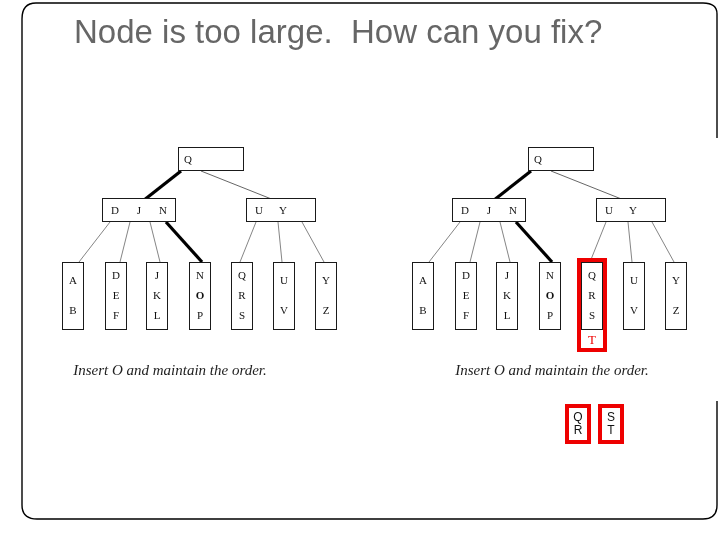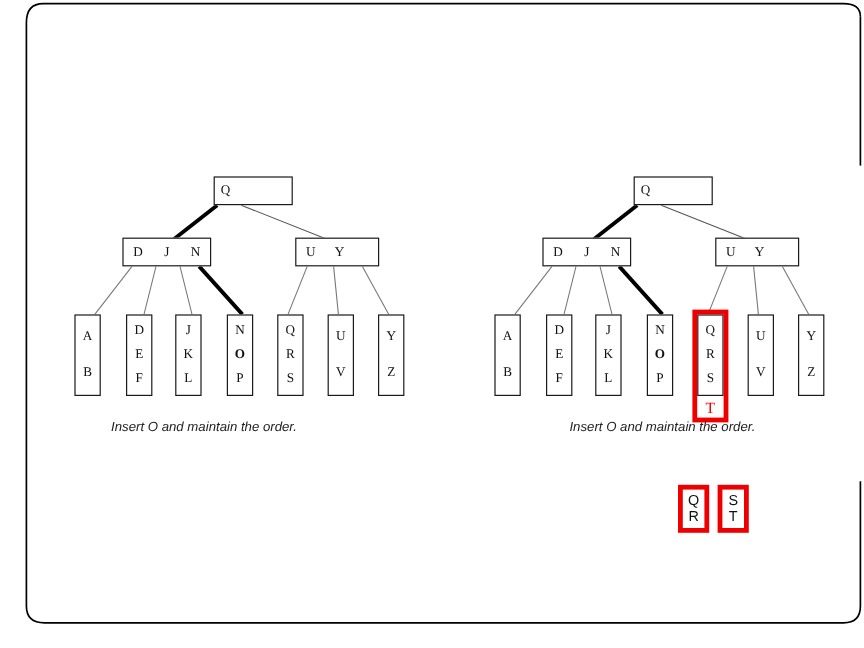--- a/index.html
+++ b/index.html
@@ -80,25 +80,25 @@
     justify-content: space-around;
     font-size: 11px;
     padding: 3px 0;
   }
   .leaf .key { line-height: 1.05; }
   .leaf .key.bold { font-weight: bold; }
 
   
   .caption {
     position: absolute;
-    top: 210px;
+    top: 222px;
     width: 320px;
     text-align: center;
-    font-family: Liberation Sans, sans-serif;
-    font-size: 11px;
+    font-family: Liberation Serif, serif;
+    font-size: 15px;
     color: #222222;
     font-style: italic;
   }
 
   
   .red-outline {
     position: absolute;
     box-sizing: border-box;
     border: 4px solid #ee0000;
     background: transparent;
@@ -132,20 +132,21 @@
 
 <div id="slide">
 
   <svg id="frame" viewBox="0 0 720 540" width="720" height="540">
 
     <path d="M 717 14 L 717 138" fill="none" stroke="#000000" stroke-width="1.4"></path>
     <path d="M 717 14 Q 717 3 703 3 L 36 3 Q 22 3 22 19 L 22 505
              Q 22 519 37 519 L 703 519 Q 717 519 717 505 L 717 401" fill="none" stroke="#000000" stroke-width="1.4"></path>
   </svg>
 
+  <div id="title">Node is too large.  How can you fix?</div>
 
   <div class="diagram" id="diagram-left">
 
     <svg width="320" height="250">
 
       <line x1="131" y1="31" x2="89" y2="64" stroke="#000000" stroke-width="3.2"></line>
 
       <line x1="151" y1="31" x2="234" y2="64" stroke="#555555" stroke-width="0.9"></line>
 
       <line x1="60" y1="82" x2="29" y2="122" stroke="#777777" stroke-width="0.9"></line>

